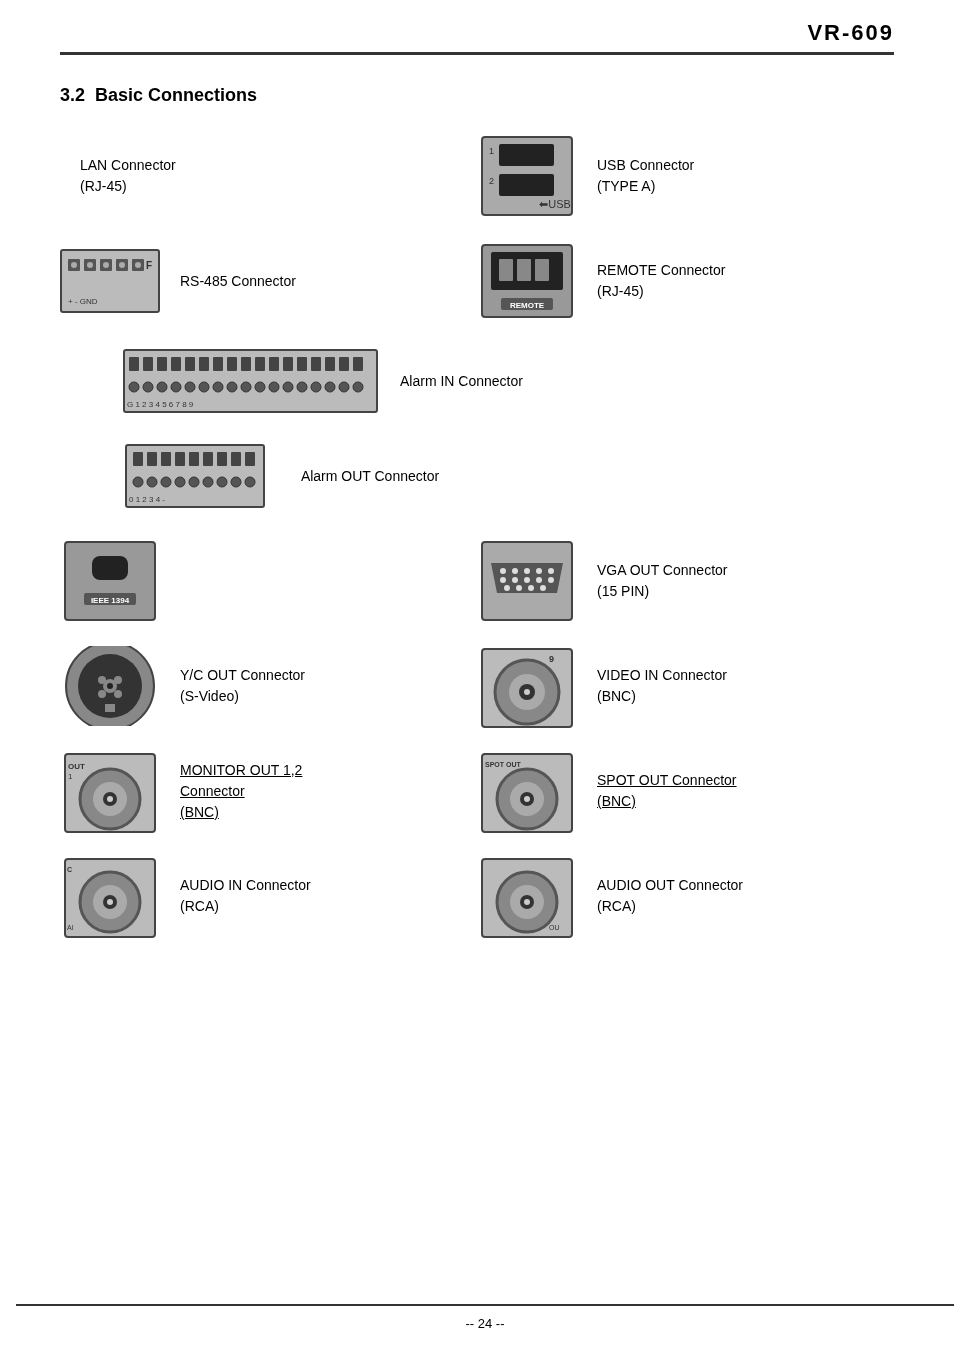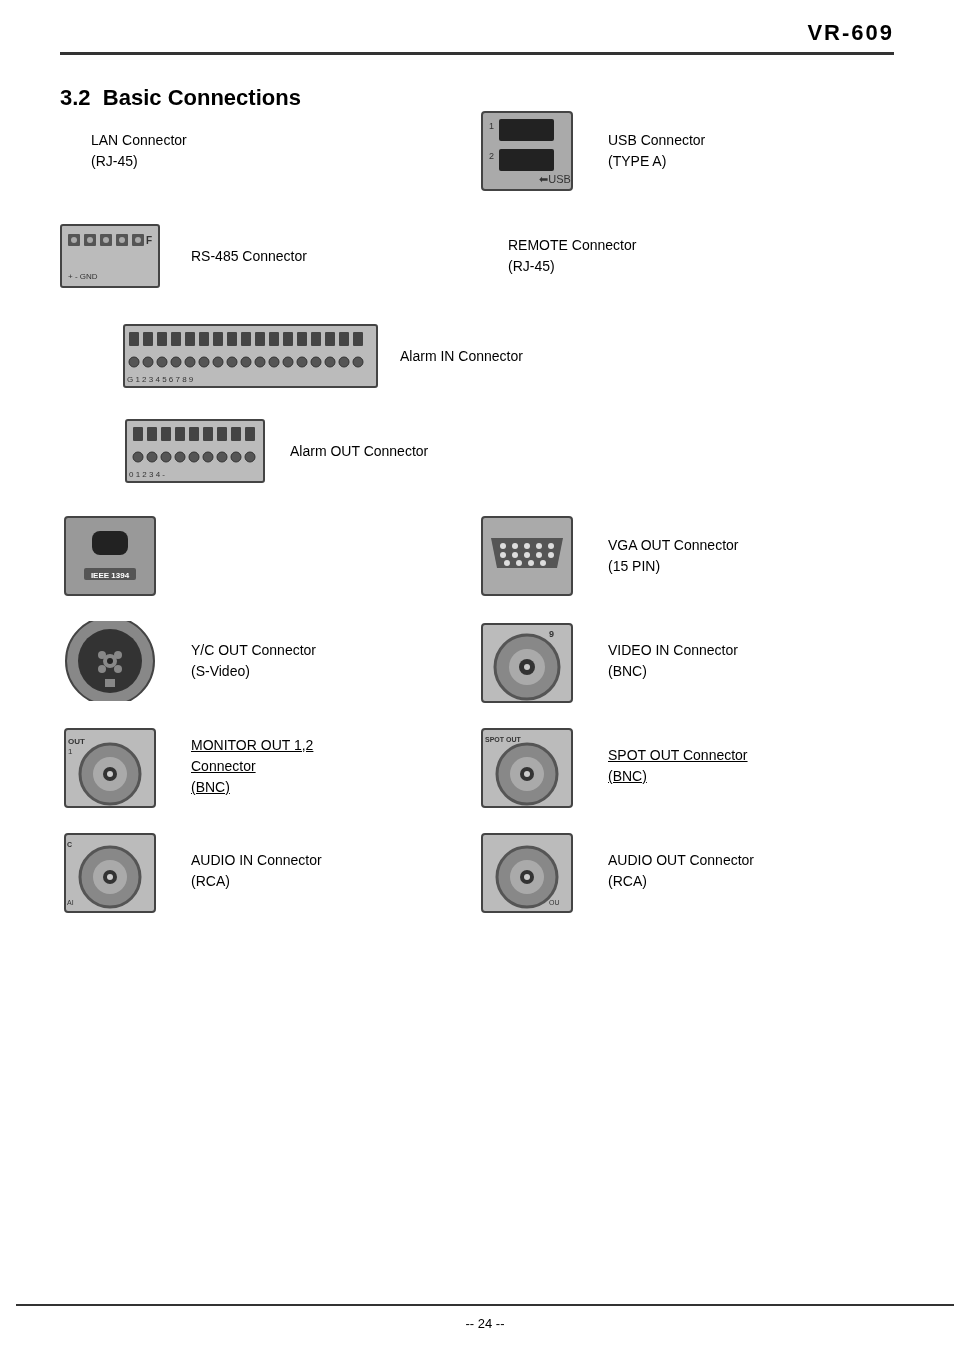--- a/index.html
+++ b/index.html
@@ -19,26 +19,27 @@
       border-bottom: 3px solid #333;
       margin-bottom: 30px;
     }
     .header-title {
       font-size: 22px;
       font-weight: bold;
       letter-spacing: 2px;
     }
 
     .section-title {
-      font-size: 22px;
+      font-size: 18px;
       font-weight: bold;
+      margin-bottom: 30px;
     }
 
     .connector-label {
-      margin-left: 31px;
+      margin-left: 20px;
       font-size: 14px;
       line-height: 1.5;
       min-width: 160px;
     }
 
     .connector-label .line1 { font-size: 14px; }
     .connector-label .line2 { font-size: 14px; }
 
     
 
@@ -152,20 +153,31 @@
           <text x="86" y="20" font-size="10" font-weight="bold" fill="#333">F</text>
 
           <text x="8" y="55" font-size="8" fill="#333">+  -  GND</text>
         </svg>
       </div>
       <div class="connector-label">
         <div class="line1">RS-485 Connector</div>
       </div>
     </div>
     <div class="col-right">
+      <div class="conn-img-wrapper">
+        <svg class="connector-svg" width="92" height="74">
+          <rect x="1" y="1" width="90" height="72" rx="3" fill="#999" stroke="#444" stroke-width="2"></rect>
+          <rect x="10" y="8" width="72" height="38" rx="2" fill="#222"></rect>
+          <rect x="18" y="15" width="14" height="22" fill="#888" rx="1"></rect>
+          <rect x="36" y="15" width="14" height="22" fill="#888" rx="1"></rect>
+          <rect x="54" y="15" width="14" height="22" fill="#888" rx="1"></rect>
+          <rect x="20" y="54" width="52" height="12" rx="2" fill="#555"></rect>
+          <text x="46" y="64" text-anchor="middle" font-size="8" font-weight="bold" fill="#fff">REMOTE</text>
+        </svg>
+      </div>
       <div class="connector-label">
         <div class="line1">REMOTE Connector</div>
         <div class="line2">(RJ-45)</div>
       </div>
     </div>
   </div>
 
   <div class="wide-row" style="margin-bottom:15px; padding-left: 60px;">
     <div class="conn-img-wrapper" style="width:260px;">
       <svg class="connector-svg" width="255" height="65">
@@ -236,21 +248,21 @@
         <circle cx="55" cy="38" r="5" fill="#555" stroke="#333" stroke-width="1"></circle>
         <circle cx="69" cy="38" r="5" fill="#555" stroke="#333" stroke-width="1"></circle>
         <circle cx="83" cy="38" r="5" fill="#555" stroke="#333" stroke-width="1"></circle>
         <circle cx="97" cy="38" r="5" fill="#555" stroke="#333" stroke-width="1"></circle>
         <circle cx="111" cy="38" r="5" fill="#555" stroke="#333" stroke-width="1"></circle>
         <circle cx="125" cy="38" r="5" fill="#555" stroke="#333" stroke-width="1"></circle>
 
         <text x="4" y="58" font-size="8" fill="#333">0  1  2  3  4  -</text>
       </svg>
     </div>
-    <div class="connector-label" style="margin-left:20px;">
+    <div class="connector-label" style="margin-left:20px;text-align:center;">
       <div class="line1">Alarm OUT Connector</div>
     </div>
   </div>
 
   <div class="two-col" style="margin-bottom:25px; align-items:center;">
     <div class="col-left">
       <div class="conn-img-wrapper">
         <svg class="connector-svg" width="92" height="80">
           <rect x="1" y="1" width="90" height="78" rx="3" fill="#999" stroke="#444" stroke-width="2"></rect>
 

